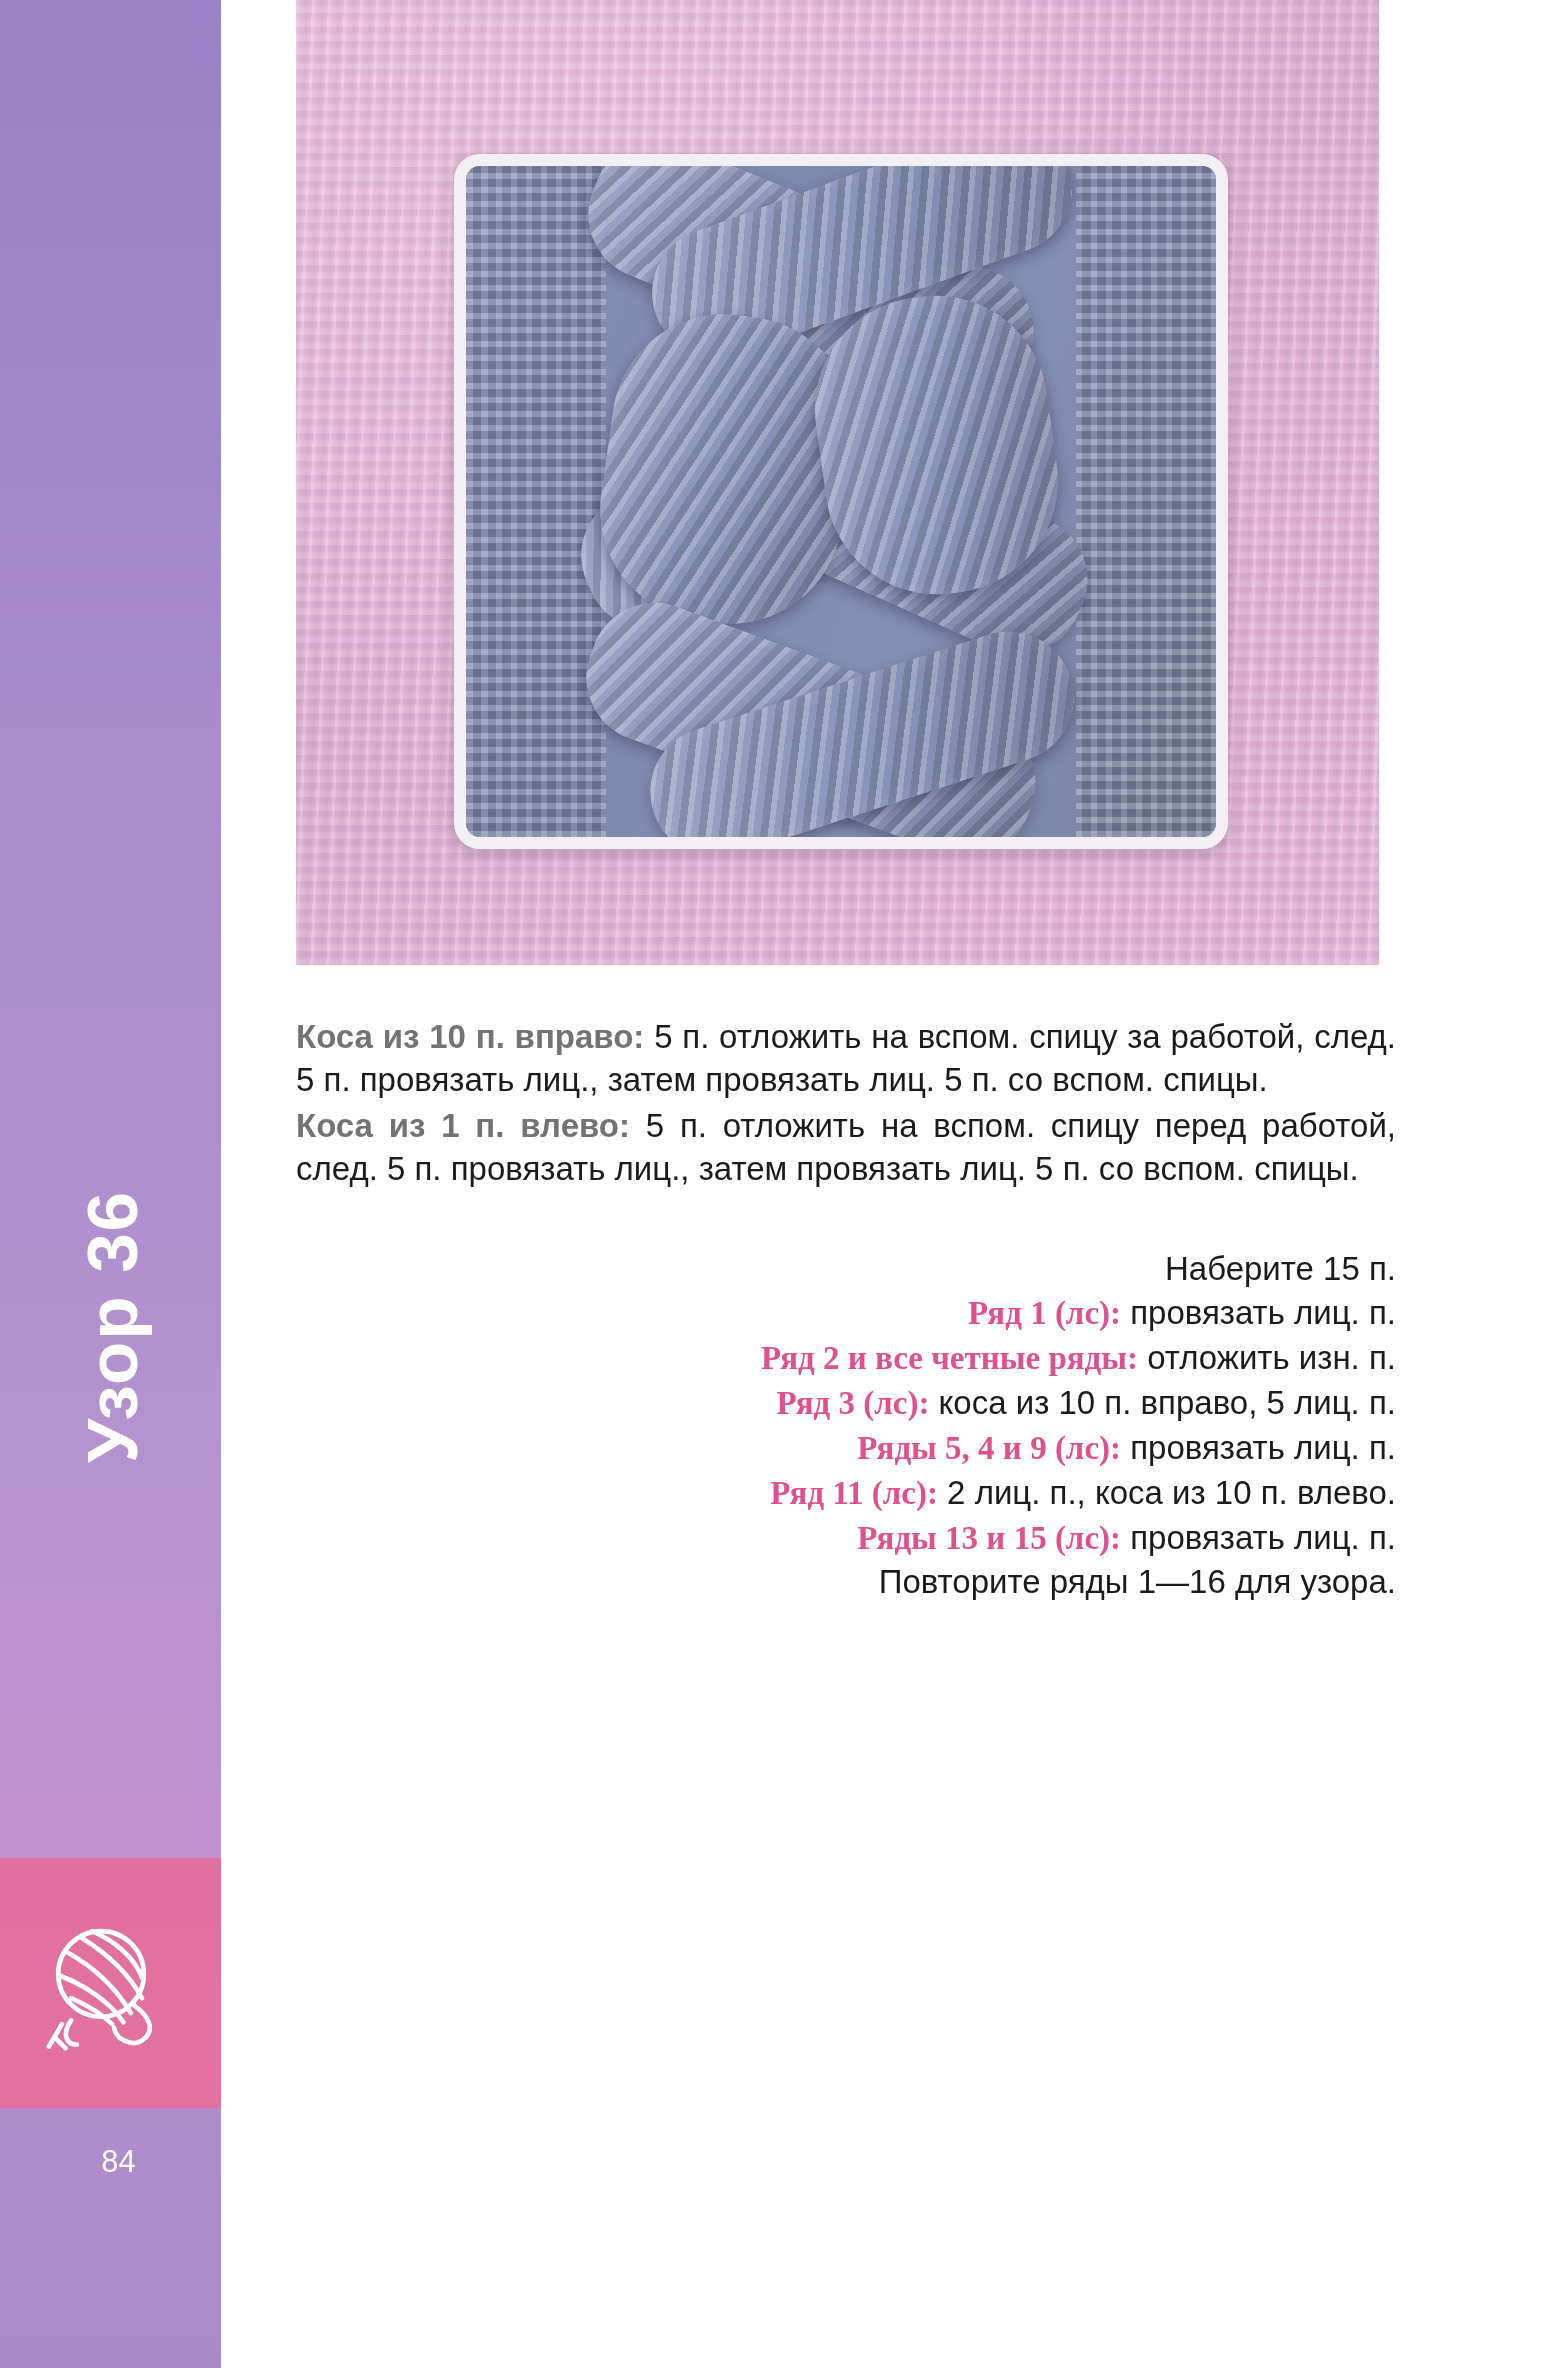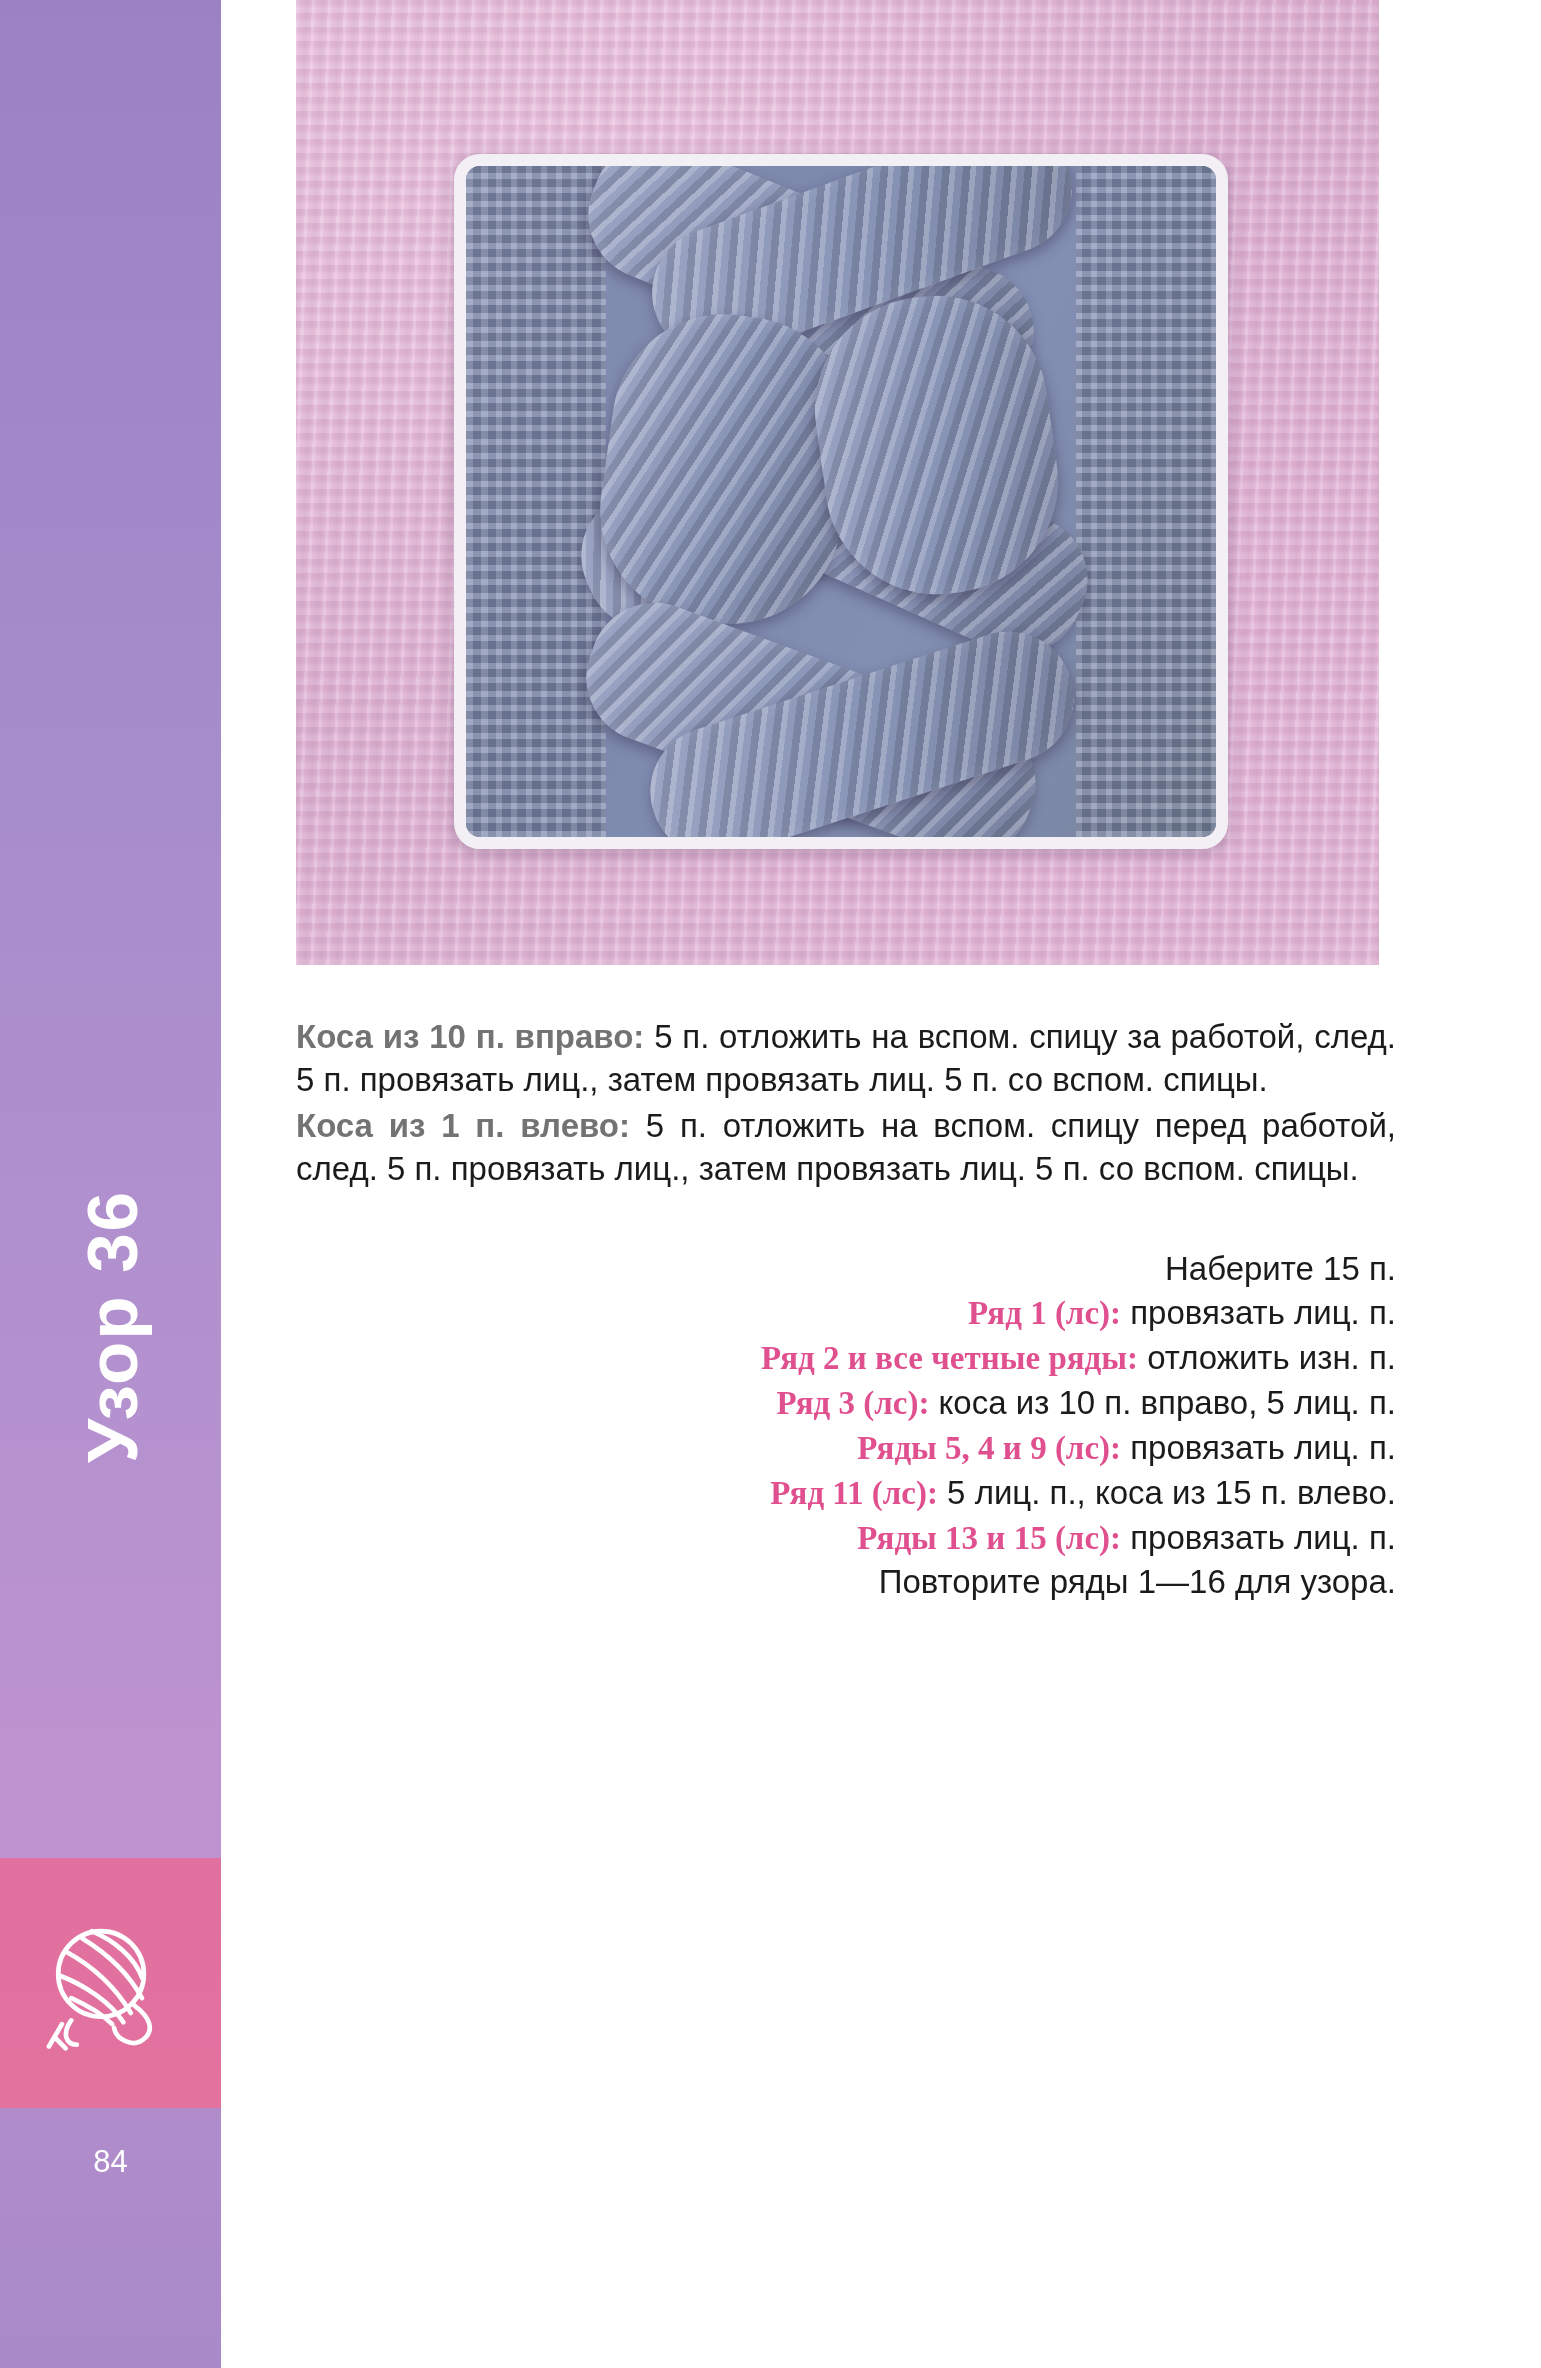--- a/index.html
+++ b/index.html
@@ -62,21 +62,21 @@
   }
   .yarn-icon {
     position: absolute;
     left: 34px;
     top: 1916px;
     width: 149px;
     height: 140px;
   }
   .page-number {
     position: absolute;
-    left: 0;
+    left: 8px;
     top: 2144px;
     width: 221px;
     text-align: center;
     color: #ffffff;
     font-size: 31px;
     font-weight: normal;
   }
 
   
   .photo {
@@ -253,21 +253,21 @@
     <p class="row-line">
       <span class="row-label">Ряд 2 и все четные ряды:</span><span> отложить изн. п.</span>
     </p>
     <p class="row-line">
       <span class="row-label">Ряд 3 (лс):</span><span> коса из 10 п. вправо, 5 лиц. п.</span>
     </p>
     <p class="row-line">
       <span class="row-label">Ряды 5, 4 и 9 (лс):</span><span> провязать лиц. п.</span>
     </p>
     <p class="row-line">
-      <span class="row-label">Ряд 11 (лс):</span><span> 5 лиц. п., коса из 15 п. влево.</span>
+      <span class="row-label">Ряд 11 (лс):</span><span> 2 лиц. п., коса из 10 п. влево.</span>
     </p>
     <p class="row-line">
       <span class="row-label">Ряды 13 и 15 (лс):</span><span> провязать лиц. п.</span>
     </p>
 
     <p class="row-line">Повторите ряды 1—16 для узора.</p>
   </div>
 </div>
 
 

